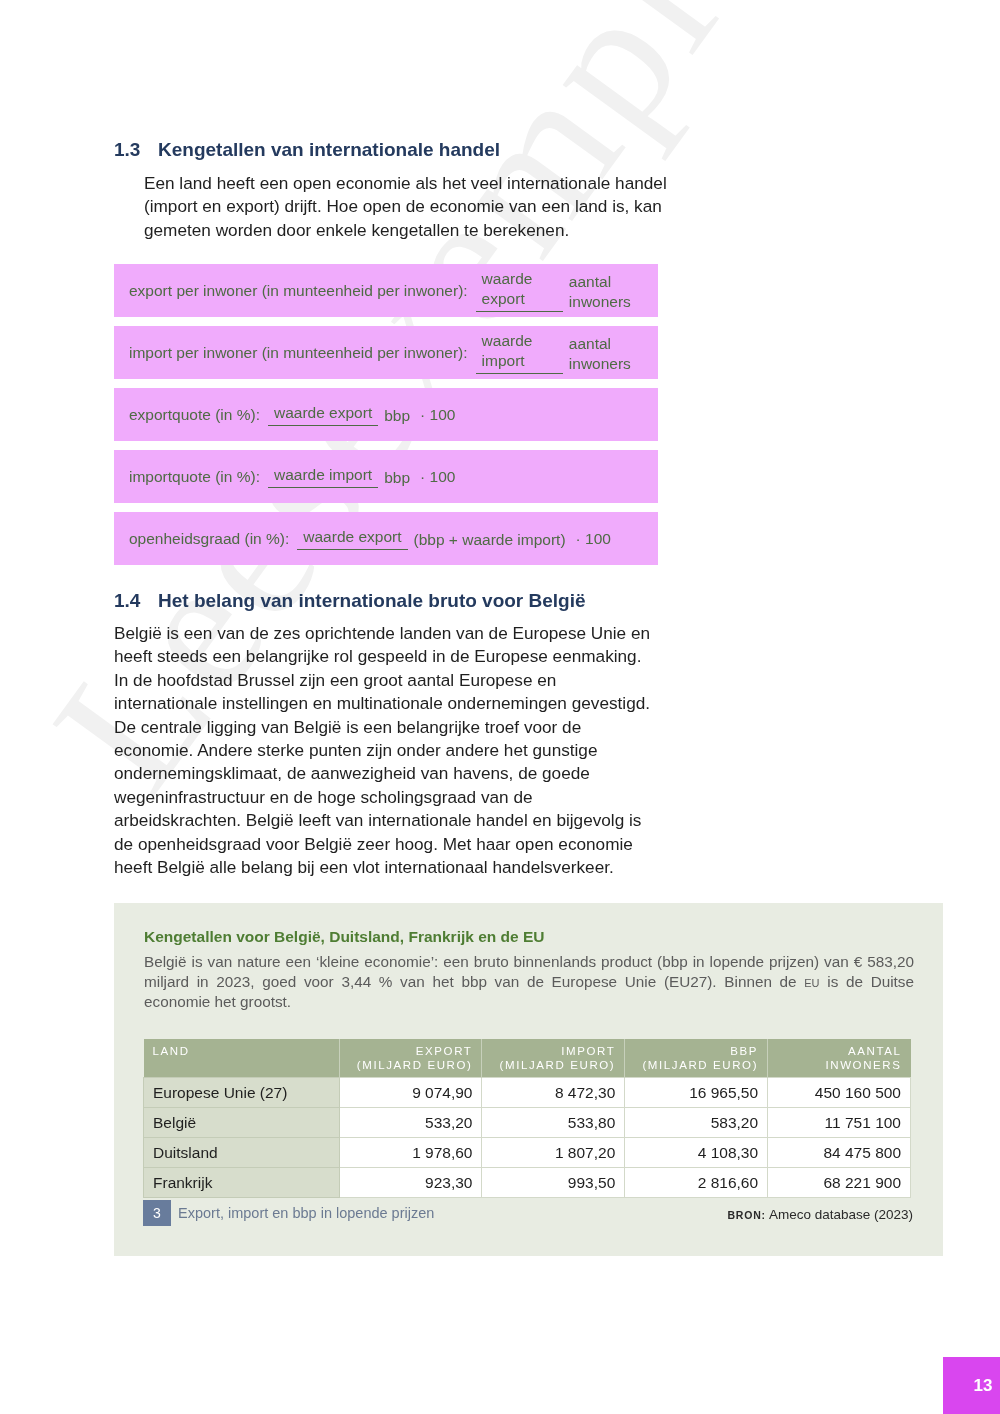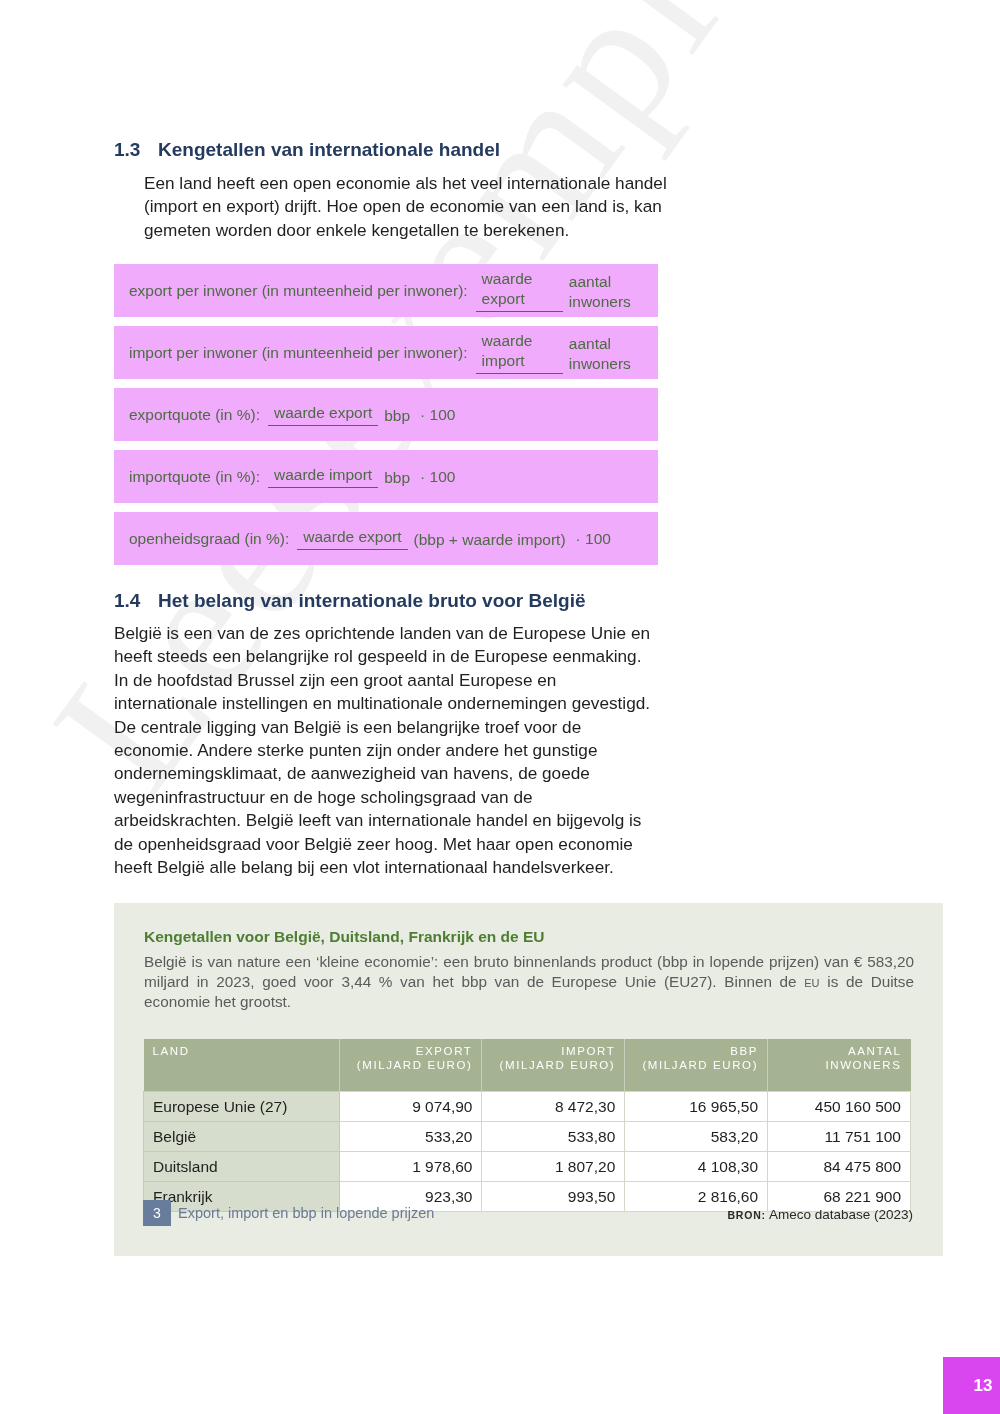--- a/index.html
+++ b/index.html
@@ -92,21 +92,21 @@
     }
     table.data th {
       background: #a5b392;
       color: #ffffff;
       font-weight: normal;
       font-size: 11.5px;
       letter-spacing: 1.6px;
       text-transform: uppercase;
       text-align: right;
       vertical-align: top;
-      padding: 5px 9px 19px;
+      padding: 5px 9px 5px;
       line-height: 14px;
       height: 38px;
       border-right: 1px solid #c7d0bb;
     }
     table.data th:first-child { text-align: left; }
     table.data th:last-child { border-right: none; }
     table.data td {
       height: 30px;
       padding: 0 9px;
       text-align: right;

